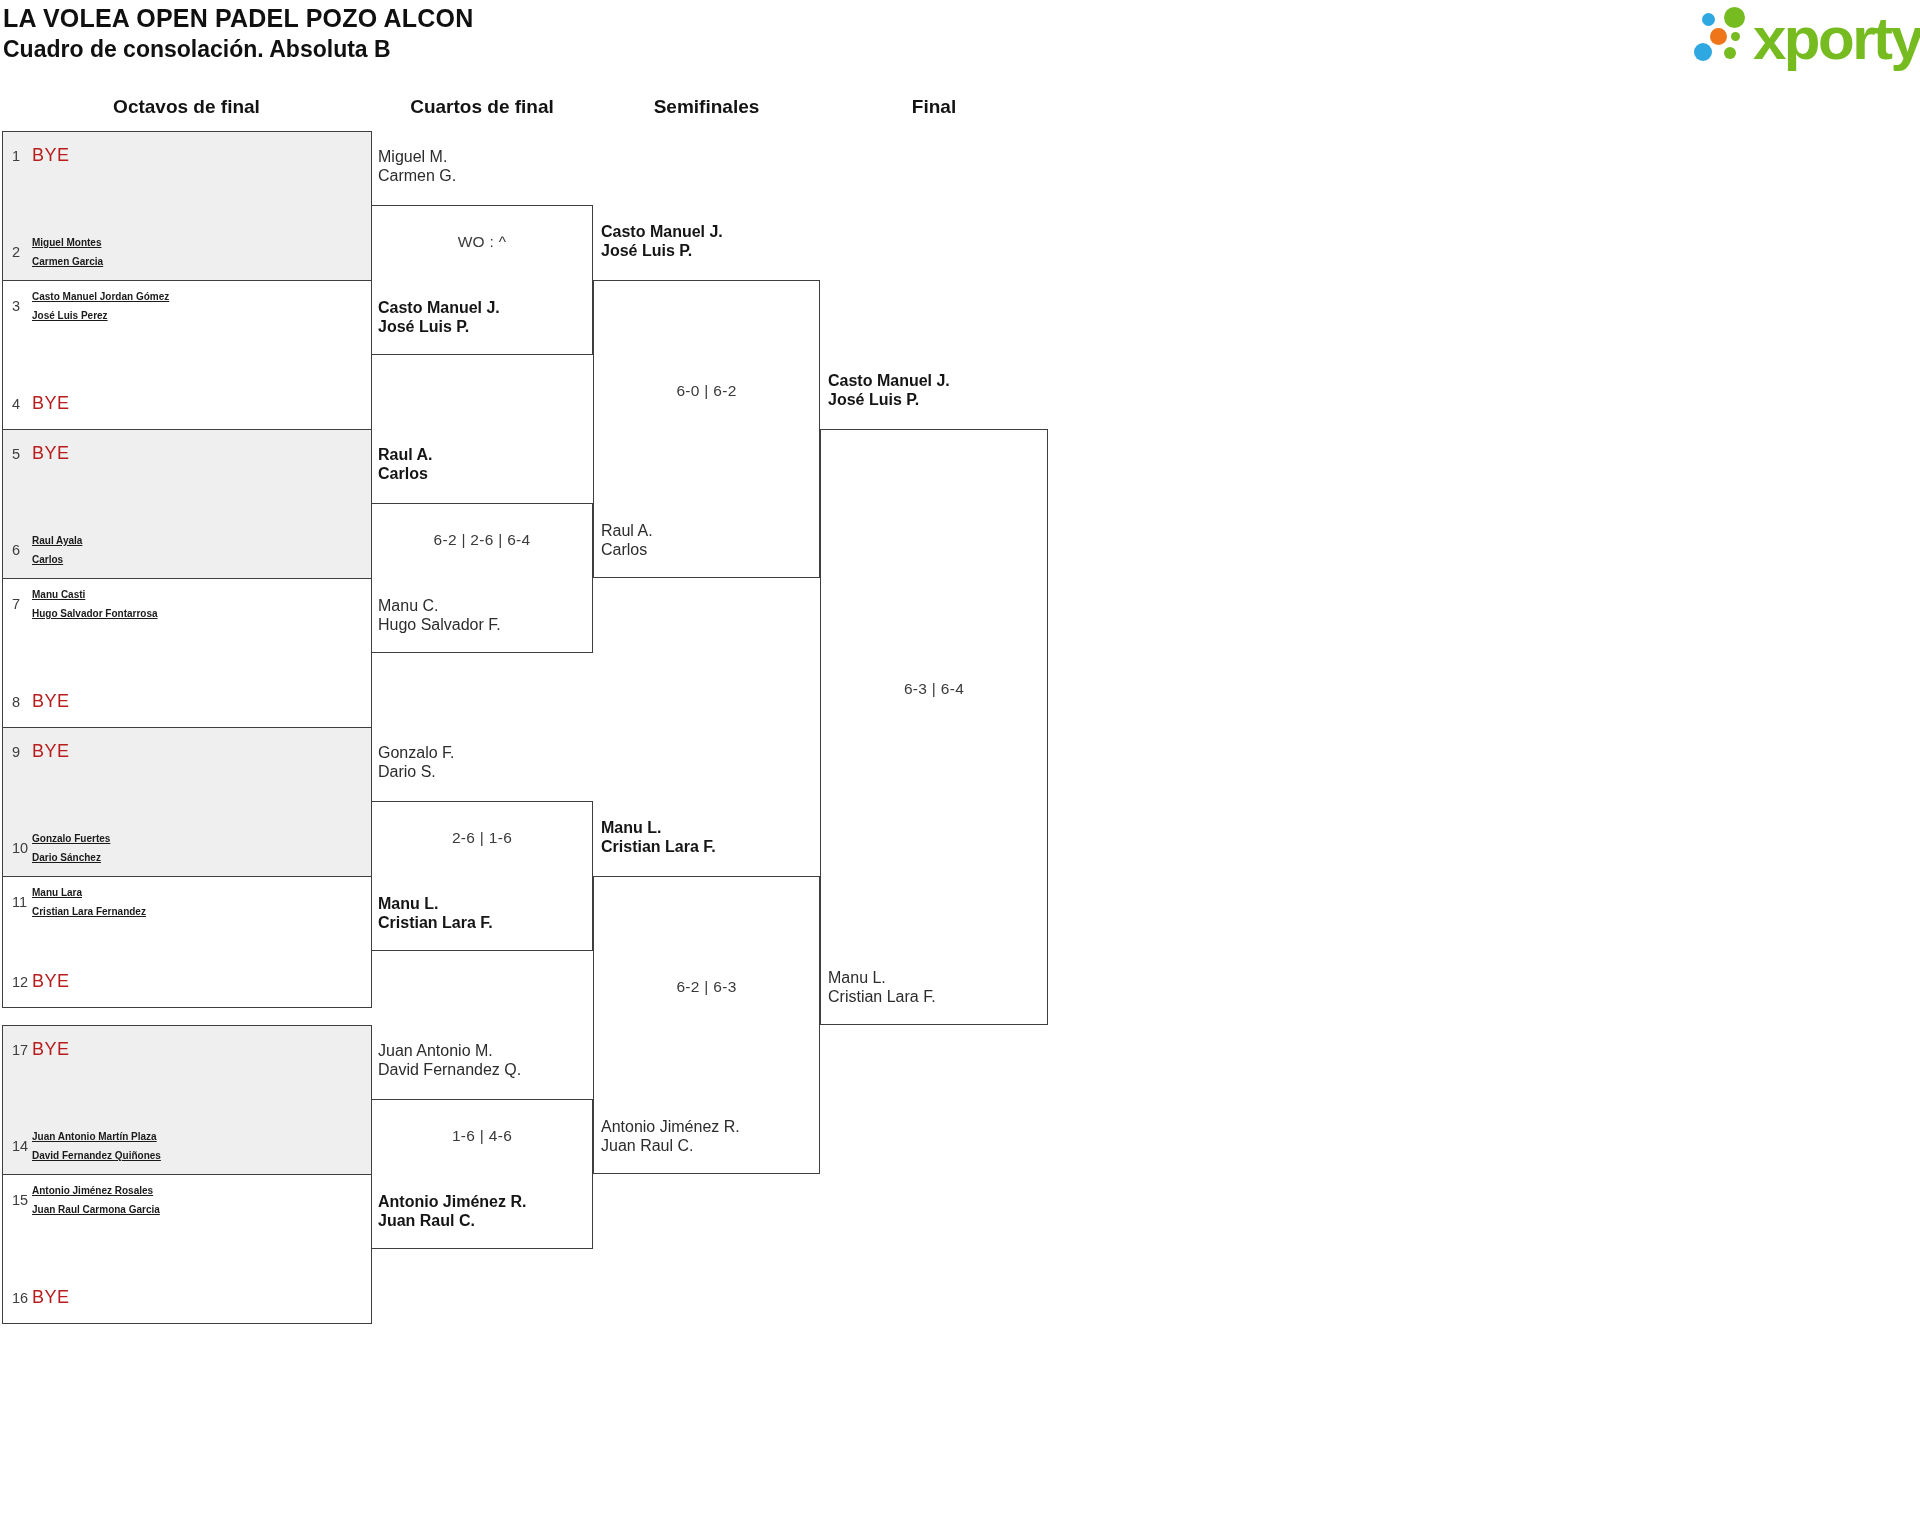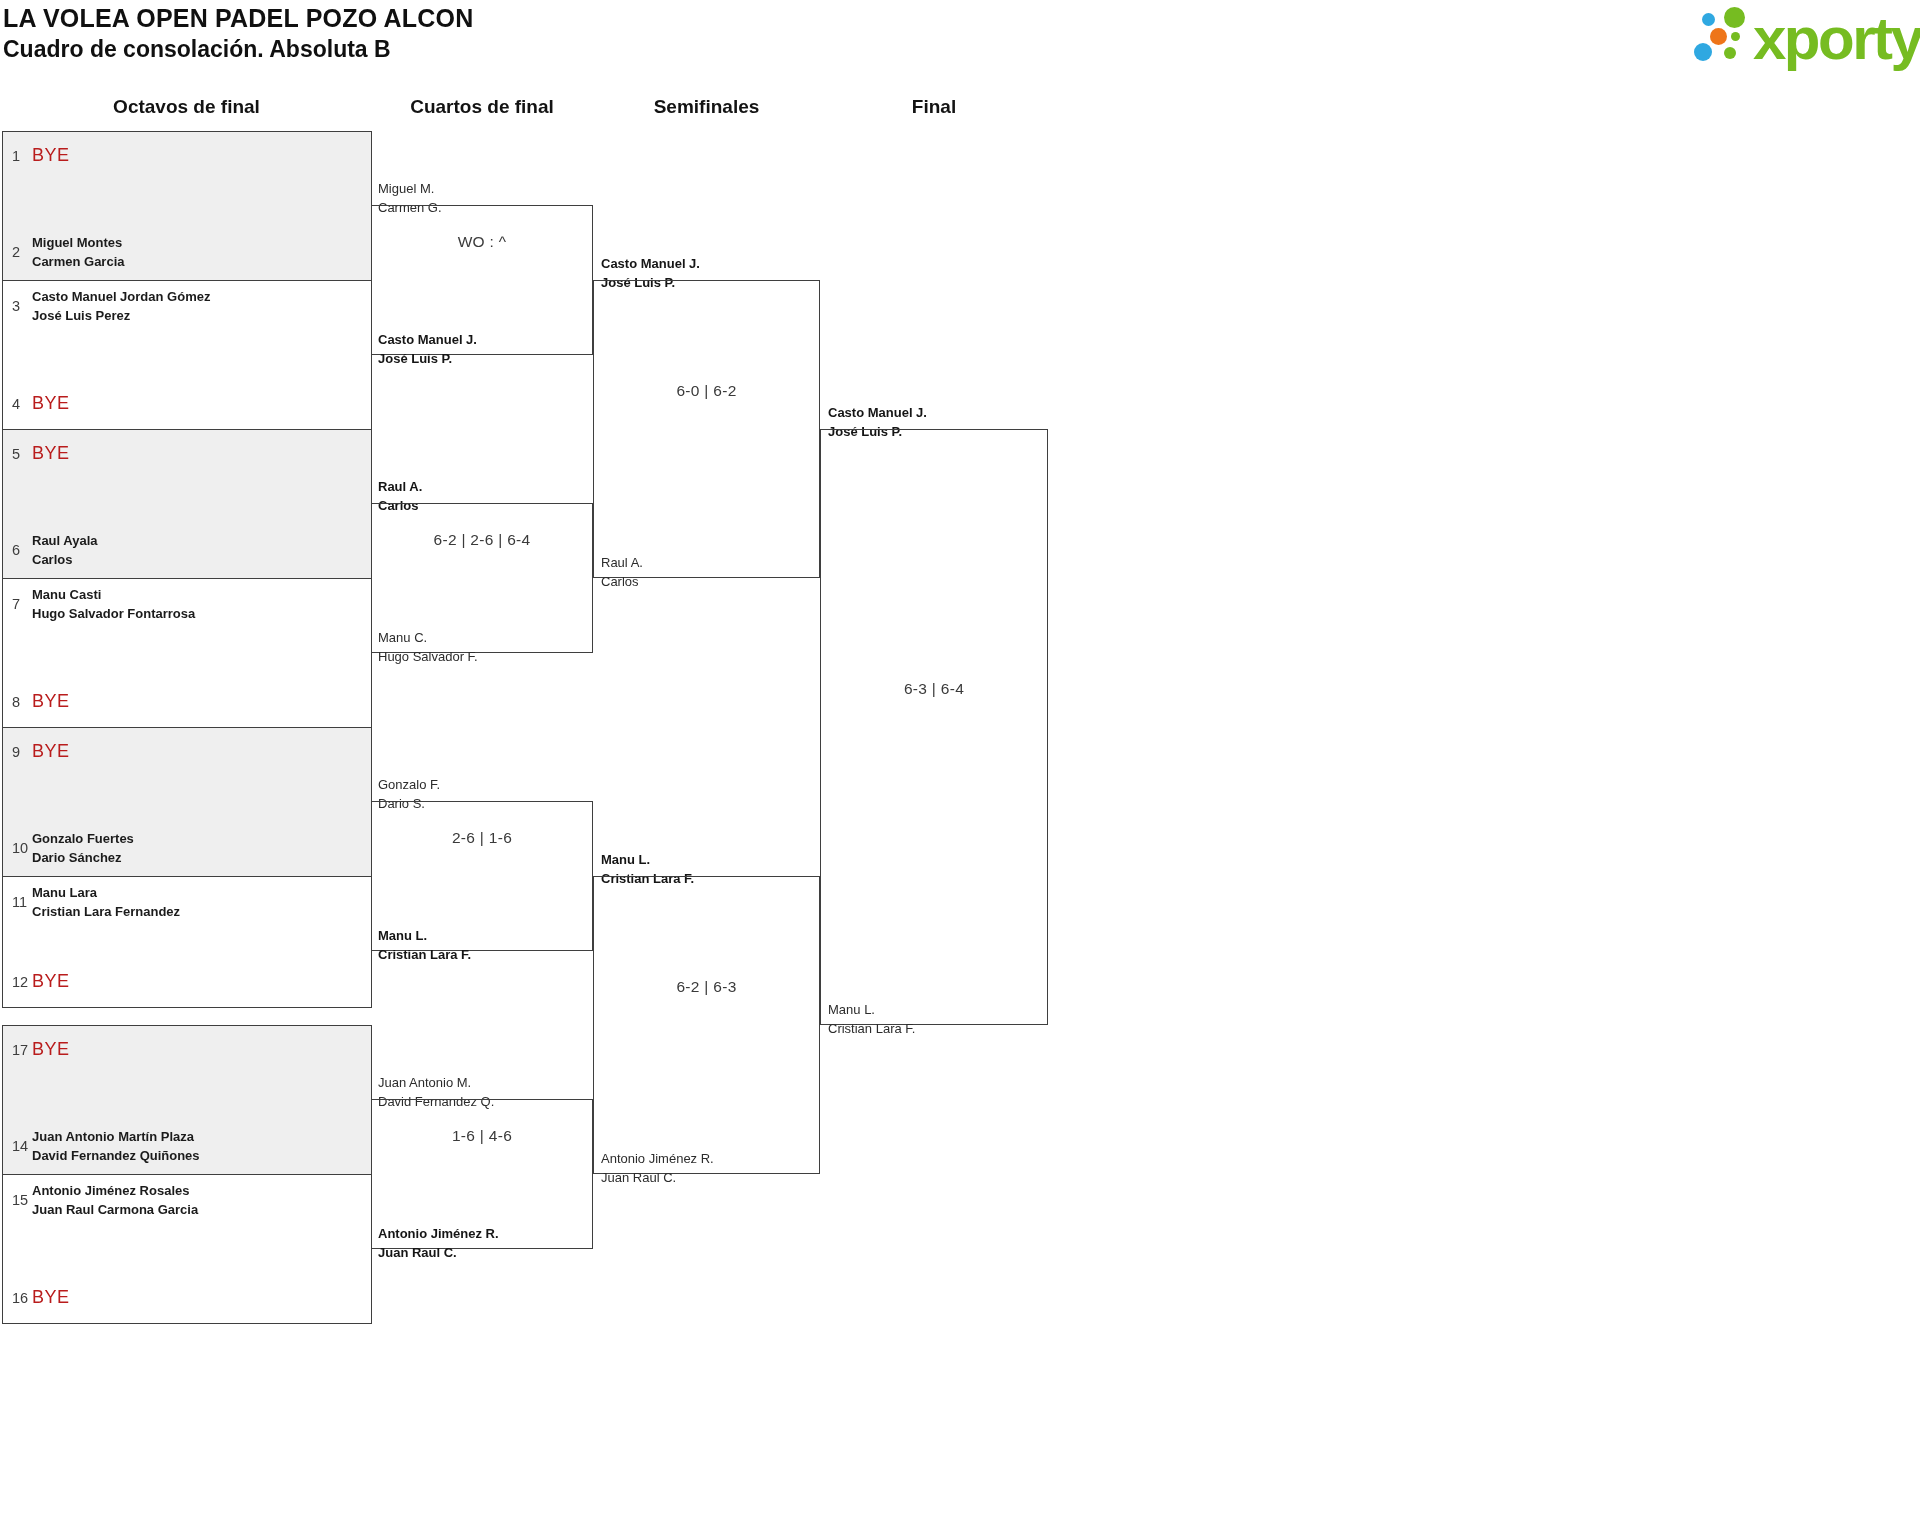--- a/index.html
+++ b/index.html
@@ -15,25 +15,25 @@
   .box { position:absolute; border:1px solid #3f3f3f; box-sizing:border-box; background:#ffffff; }
   .box.grey { background:#efefef; }
   .match-box { position:absolute; border:1px solid #3f3f3f; box-sizing:border-box; background:transparent; }
 
   .slot { position:absolute; left:9px; right:6px; display:flex; align-items:center; }
   .slot.top { top:6px; }
   .slot.bottom { bottom:9px; }
   .slot.top.bye { top:13px; }
   .slot.bottom.bye { bottom:15px; }
   .seed { width:20px; flex:none; font-size:14.5px; color:#3d3d3d; font-weight:400; }
-  .names { font-size:13px; font-weight:700; color:#1b1b1b; line-height:19px; }
+  .names { font-size:10px; font-weight:700; color:#1b1b1b; line-height:19px;text-decoration:underline; }
   .names div { white-space:nowrap; }
   .bye-text { font-size:18px; font-weight:400; color:#b91c1c; letter-spacing:0.5px; }
 
-  .label { position:absolute; font-size:13px; line-height:19px; color:#2c2c2c; font-weight:400;margin-top:32px; }
+  .label { position:absolute; font-size:16px; line-height:19px; color:#2c2c2c; font-weight:400; }
   .label div { white-space:nowrap; }
   .label.bold { font-weight:700; color:#151515; }
 
   .score { position:absolute; text-align:center; font-size:15.5px; color:#3a3a3a; letter-spacing:0.3px; }
 
   
   .logo { position:absolute; left:1683px; top:2px; width:232px; height:72px; }
   .dot { position:absolute; border-radius:50%; }
   .logo-text { position:absolute; left:70px; top:2px; font-size:60px; font-weight:700; letter-spacing:-2.5px; color:#76bc21; }
 </style>

